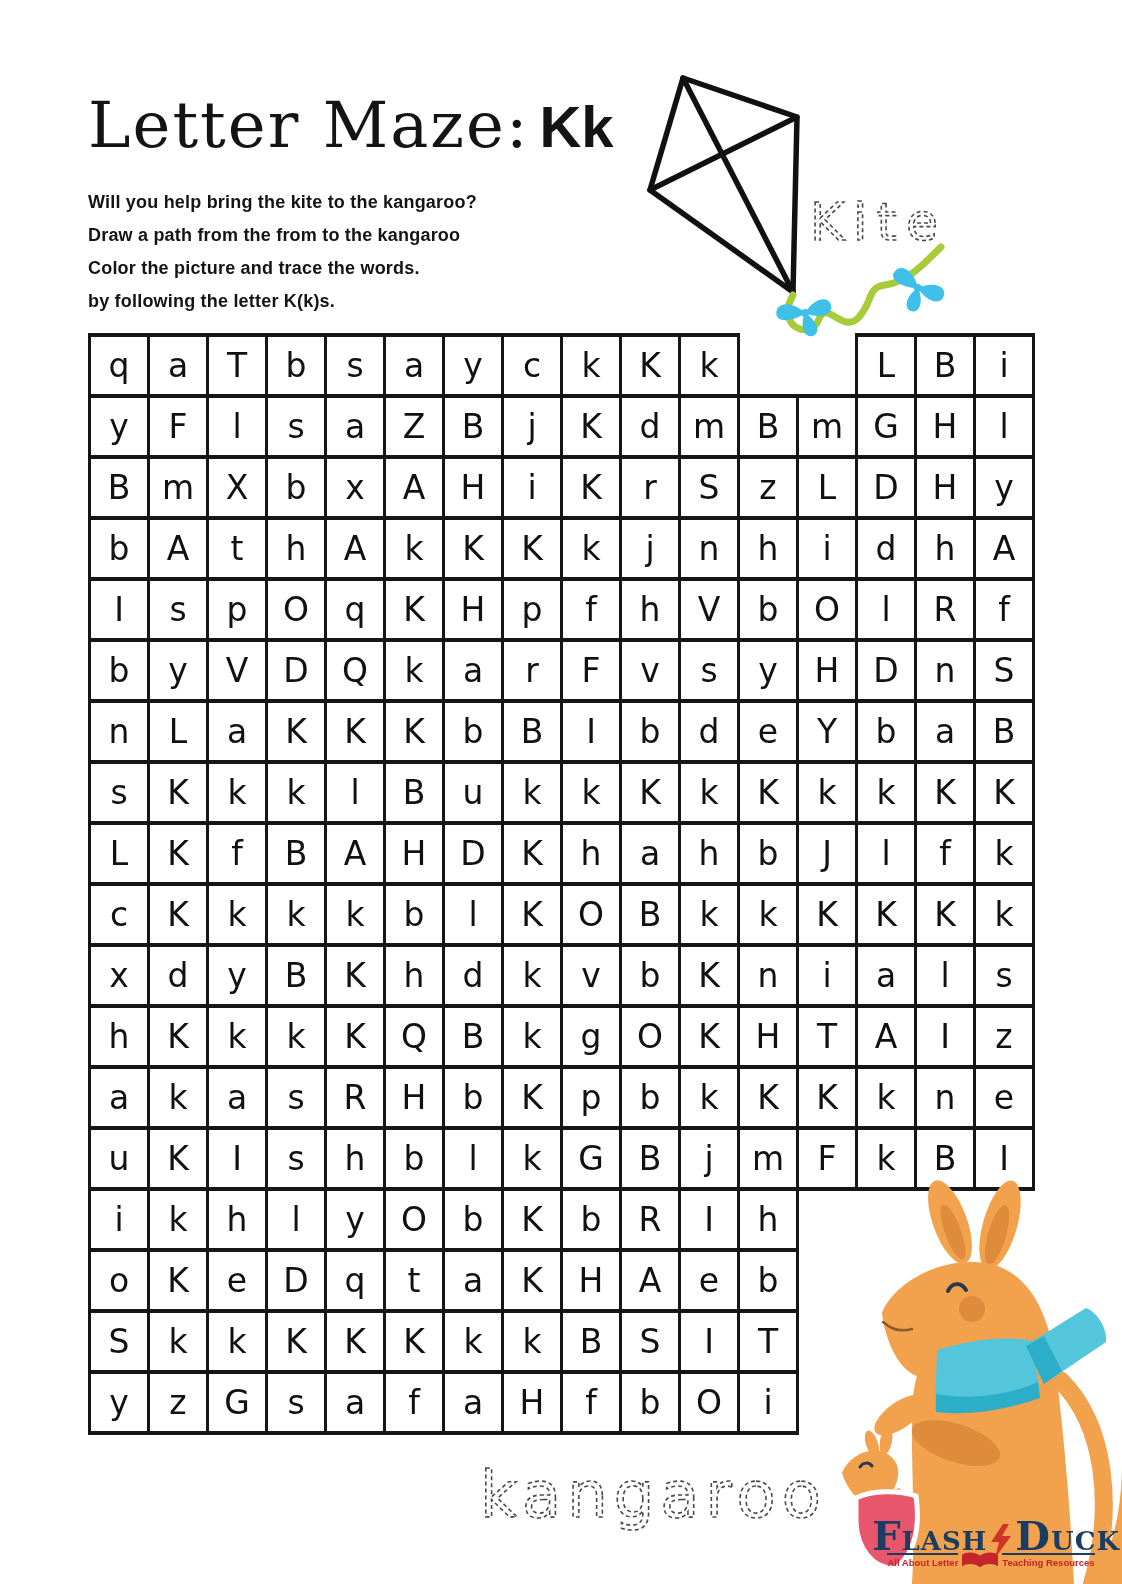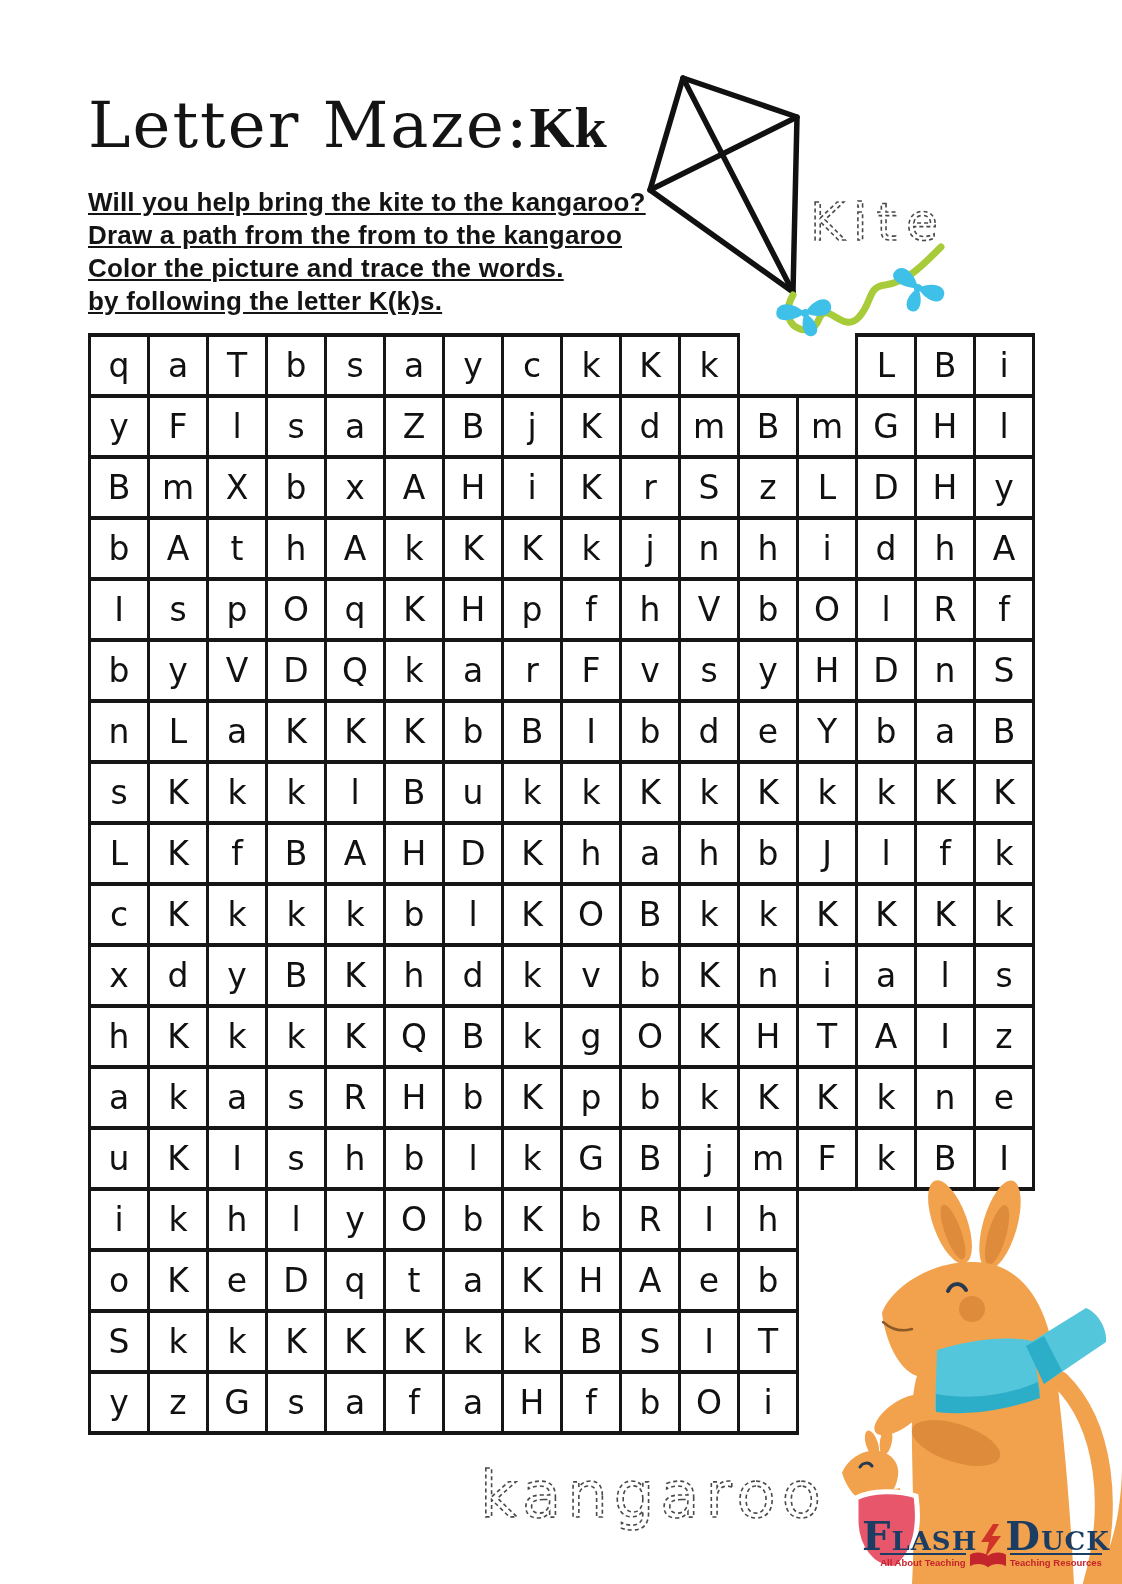--- a/index.html
+++ b/index.html
@@ -14,28 +14,27 @@
   
   .title{
     position:absolute;left:88px;top:88px;
     white-space:nowrap;
   }
   .title .script{
     font-family:"DejaVu Serif",serif;
     font-weight:400;font-size:64px;letter-spacing:2px;
   }
   .title .bold-letters{
-    font-family:Liberation Serif, serif;
-    font-weight:900;font-size:58px;margin-left:0;
+    font-family:Liberation Sans, sans-serif;
+    font-weight:900;font-size:58px;margin-left:10px;
   }
   .instructions{
     position:absolute;left:88px;top:186px;width:580px;
-    font-weight:700;font-size:26px;line-height:33px;
+    font-weight:700;font-size:18px;line-height:33px;
     letter-spacing:.2px;
-    text-decoration:underline;
   }
   
   .kite-svg{position:absolute;left:615px;top:55px;width:430px;height:300px;}
   .trace-text{
     font-family:"DejaVu Sans",sans-serif;
     fill:none;stroke:#4a4a4a;stroke-width:1.6;
     stroke-dasharray:4 3;
   }
   
   .letter-grid{
@@ -52,21 +51,21 @@
   .letter-grid td.empty{border:none;}
   
   .kangaroo-word-svg{position:absolute;left:455px;top:1432px;width:440px;height:125px;}
   
   .kangaroo-svg{position:absolute;left:820px;top:1170px;width:302px;height:414px;}
   
   .logo{
     position:absolute;left:862px;top:1516px;width:258px;z-index:5;
     text-align:center;
   }
-  .logo-top{display:flex;align-items:flex-end;justify-content:flex-start;gap:2px;}
+  .logo-top{display:flex;align-items:flex-end;justify-content:flex-end;gap:2px;}
   .logo-word{
     display:inline-block;
     font-family:"DejaVu Serif",serif;
     font-size:26px;font-weight:700;color:#1C3D63;letter-spacing:1px;line-height:1;
   }
   .logo-word::first-letter{font-size:40px;}
   .bolt-icon{width:22px;height:34px;margin:0 1px -2px 1px;}
   .logo-bottom{
     display:flex;align-items:flex-start;justify-content:center;gap:4px;margin-top:-3px;
   }
@@ -482,19 +481,19 @@
 
 <div class="logo">
   <div class="logo-top">
     <span class="logo-word">FLASH</span>
     <svg class="bolt-icon" viewBox="0 0 20 34">
       <path d="M12,0 L0,18 L8,18 L4,34 L20,12 L11,12 L18,0 Z" fill="#D03428"></path>
     </svg>
     <span class="logo-word">DUCK</span>
   </div>
   <div class="logo-bottom">
-    <span class="tagline">All About Teaching</span>
+    <span class="tagline">All About Letter</span>
     <svg class="book-icon" viewBox="0 0 34 16">
       <path d="M17,3 C12,-1 4,-1 0,2 L0,13 C5,10 12,10 17,14 C22,10 29,10 34,13 L34,2 C30,-1 22,-1 17,3 Z" fill="#C4242B"></path>
     </svg>
     <span class="tagline">Teaching Resources</span>
   </div>
 </div>
 
 </body></html>

